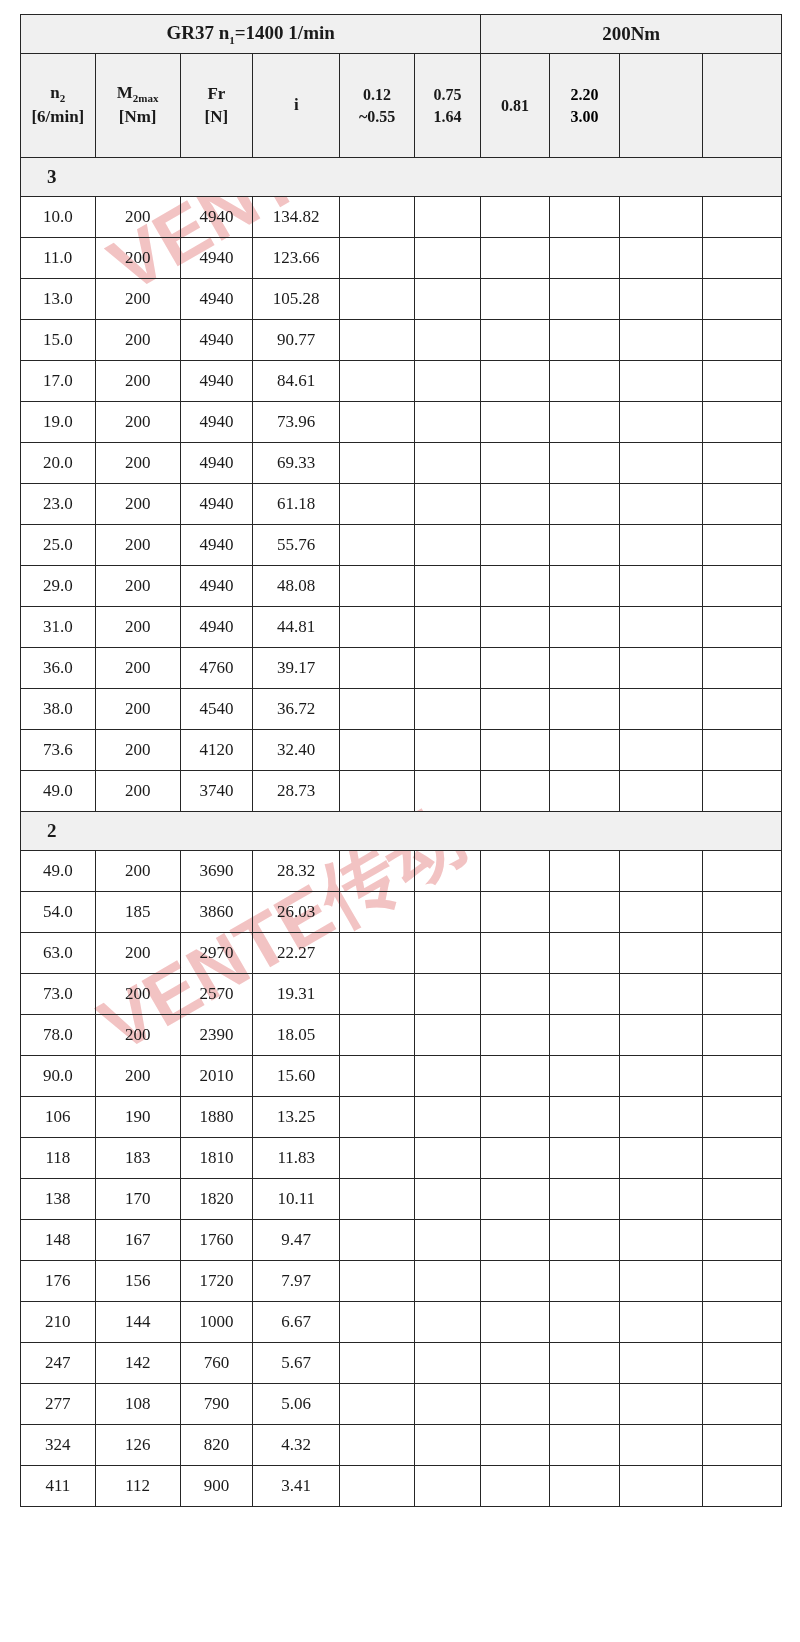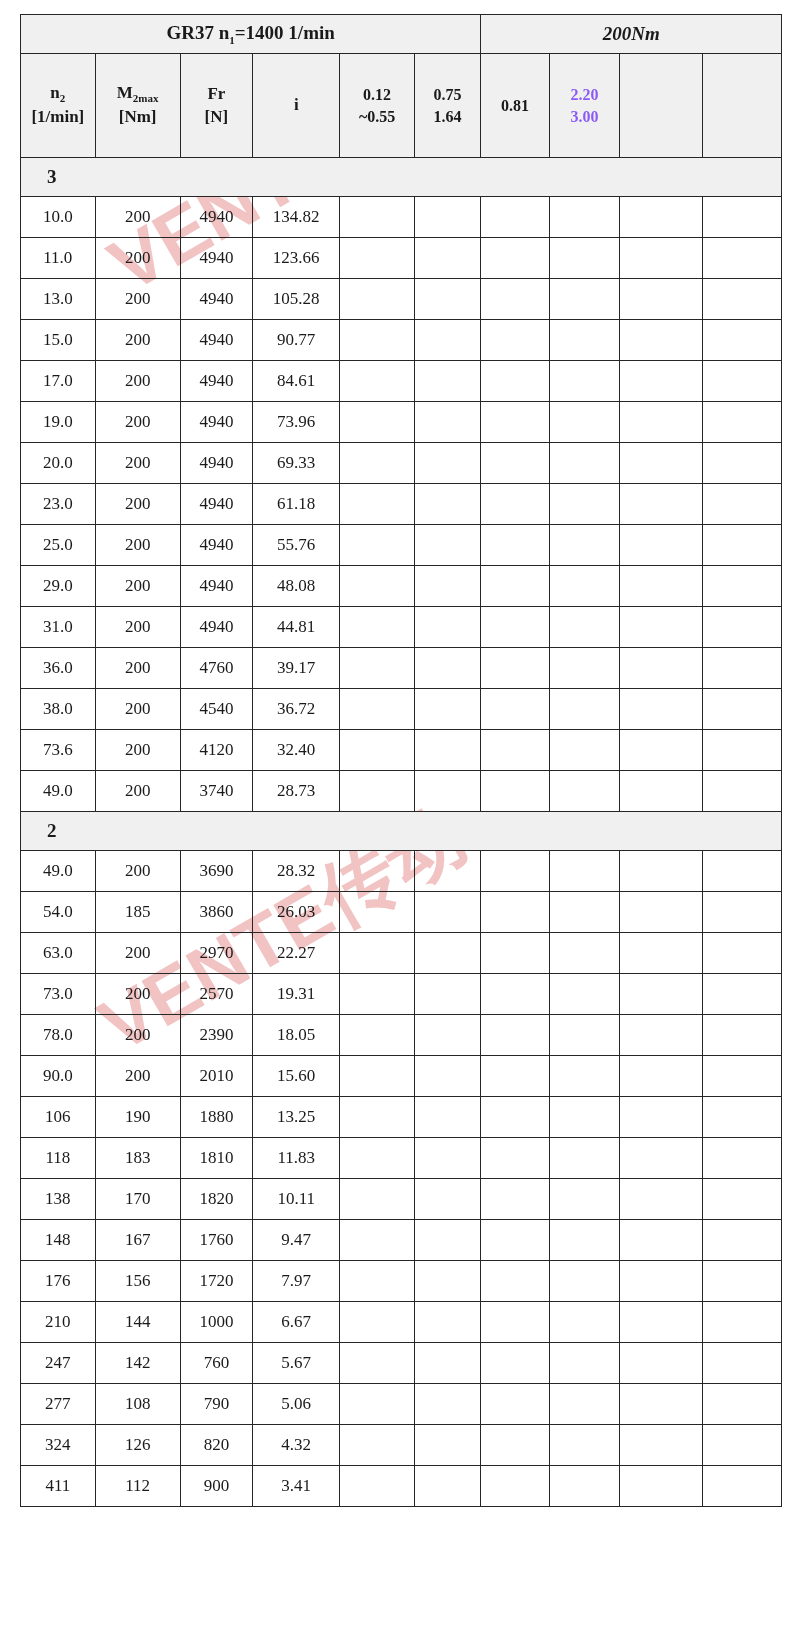--- a/index.html
+++ b/index.html
@@ -59,35 +59,34 @@
     font-weight: bold;
     background: #f0f0f0;
   }
   td.title-left {
     text-align: left;
     padding-left: 14px;
   }
   td.title-right {
     text-align: right;
     padding-right: 14px;
-    font-style: italic;
   }
   
   tr.head-row td {
     height: 103px;
     font-weight: bold;
     font-size: 17px;
     background: #f0f0f0;
     line-height: 1.35;
   }
   tr.head-row td.ratio {
     font-size: 16px;
   }
   tr.head-row td.ratio-red {
-    color: #8b5cf6;
+    color: #000000;
   }
   tr.head-row td.blank-head {
     background: #f0f0f0;
   }
   .sub {
     font-size: 11px;
     vertical-align: sub;
   }
   
   tr.group-row td {
@@ -140,21 +139,21 @@
             <span>GR37</span>
             <span>n</span><span class="sub">1</span><span>=1400 1/min</span>
           </span>
         </td>
         <td class="title-right" colspan="4">200Nm</td>
       </tr>
 
       <tr class="head-row">
         <td>
           <span>n</span><span class="sub">2</span><br>
-          <span>[1/min]</span>
+          <span>[6/min]</span>
         </td>
         <td>
           <span>M</span><span class="sub">2max</span><br>
           <span>[Nm]</span>
         </td>
         <td>
           <span>Fr</span><br>
           <span>[N]</span>
         </td>
         <td>i</td>

